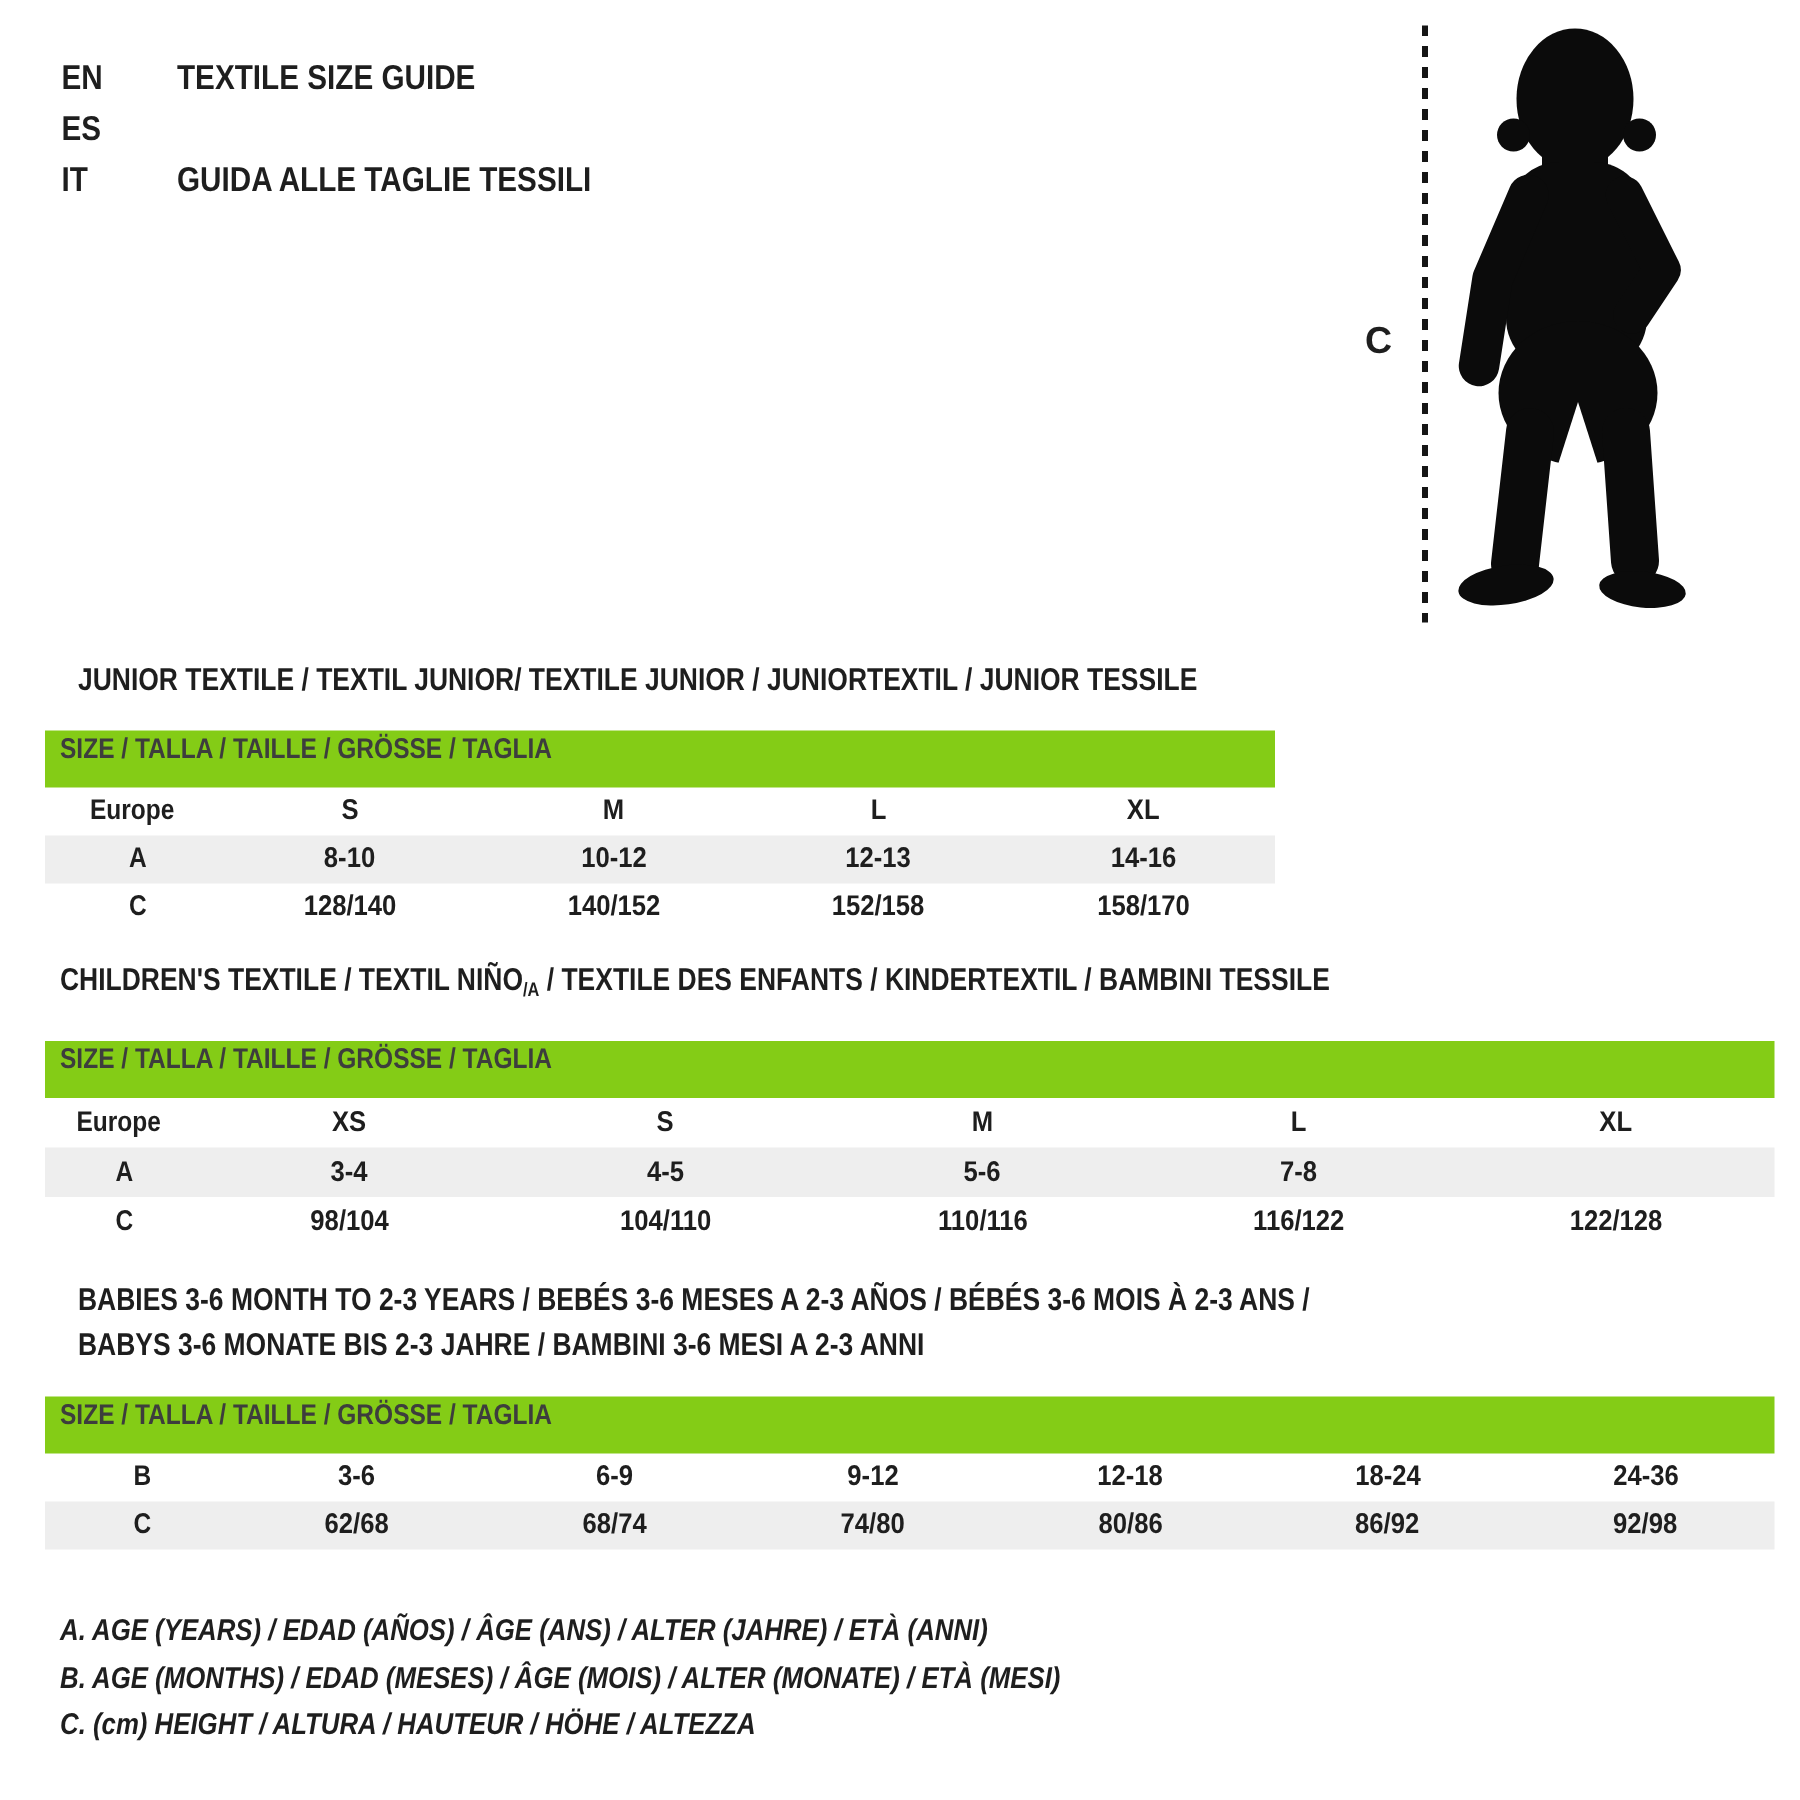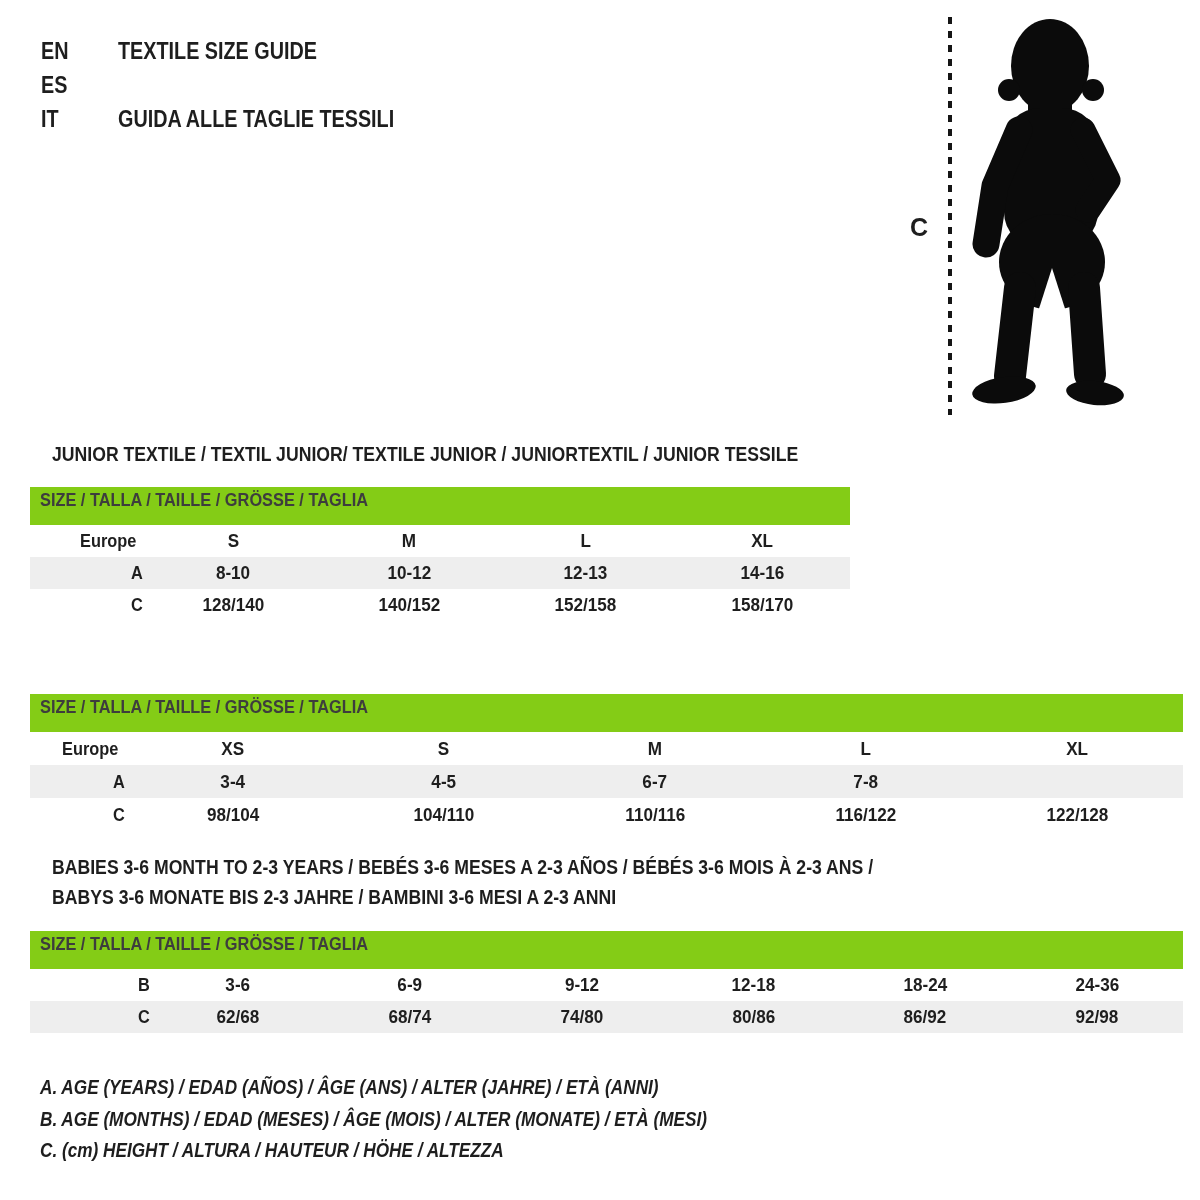--- a/index.html
+++ b/index.html
@@ -34,21 +34,21 @@
   .junior-table{left:30px;top:487px;width:820px;}
   .children-table{left:30px;top:694px;width:1153px;}
   .babies-table{left:30px;top:931px;width:1153px;}
   .size-bar{height:38px;line-height:25px;background:#84cc16;color:#3d3d3d;padding-left:10px;font-size:19px;}
   .trow{display:grid;height:32px;line-height:32px;font-size:19px;}
   .children-table .trow{height:33px;line-height:33px;}
   .junior-table .trow{grid-template-columns:115px repeat(4,1fr);}
   .children-table .trow{grid-template-columns:97px repeat(5,1fr);}
   .babies-table .trow{grid-template-columns:122px repeat(6,1fr);}
   .trow.stripe{background:#eeeeee;}
-  .rlabel{padding-left:10px;text-align:right;}
+  .rlabel{padding-left:10px;text-align:center;}
   .cell{text-align:center;}
 
   
   .legend{position:absolute;left:40px;top:1072px;font-size:20px;line-height:31.5px;font-style:italic;}
 </style>
 </head>
 <body>
 
 <div class="page">
 
@@ -109,37 +109,42 @@
     </div>
     <div class="trow">
       <span class="rlabel"><span class="cond">C</span></span>
       <span class="cell"><span class="condc">128/140</span></span>
       <span class="cell"><span class="condc">140/152</span></span>
       <span class="cell"><span class="condc">152/158</span></span>
       <span class="cell"><span class="condc">158/170</span></span>
     </div>
   </div>
 
+  <div class="sec-title children-title">
+    <span class="condt">
+      <span>CHILDREN'S TEXTILE / TEXTIL NIÑO</span><span class="sub-a">/A</span><span> / TEXTILE DES ENFANTS / KINDERTEXTIL / BAMBINI TESSILE</span>
+    </span>
+  </div>
   <div class="table children-table">
     <div class="size-bar">
       <span class="cond">SIZE / TALLA / TAILLE / GRÖSSE / TAGLIA</span>
     </div>
     <div class="trow">
       <span class="rlabel"><span class="cond">Europe</span></span>
       <span class="cell"><span class="condc">XS</span></span>
       <span class="cell"><span class="condc">S</span></span>
       <span class="cell"><span class="condc">M</span></span>
       <span class="cell"><span class="condc">L</span></span>
       <span class="cell"><span class="condc">XL</span></span>
     </div>
     <div class="trow stripe">
       <span class="rlabel"><span class="cond">A</span></span>
       <span class="cell"><span class="condc">3-4</span></span>
       <span class="cell"><span class="condc">4-5</span></span>
-      <span class="cell"><span class="condc">6-7</span></span>
+      <span class="cell"><span class="condc">5-6</span></span>
       <span class="cell"><span class="condc">7-8</span></span>
     </div>
     <div class="trow">
       <span class="rlabel"><span class="cond">C</span></span>
       <span class="cell"><span class="condc">98/104</span></span>
       <span class="cell"><span class="condc">104/110</span></span>
       <span class="cell"><span class="condc">110/116</span></span>
       <span class="cell"><span class="condc">116/122</span></span>
       <span class="cell"><span class="condc">122/128</span></span>
     </div>

